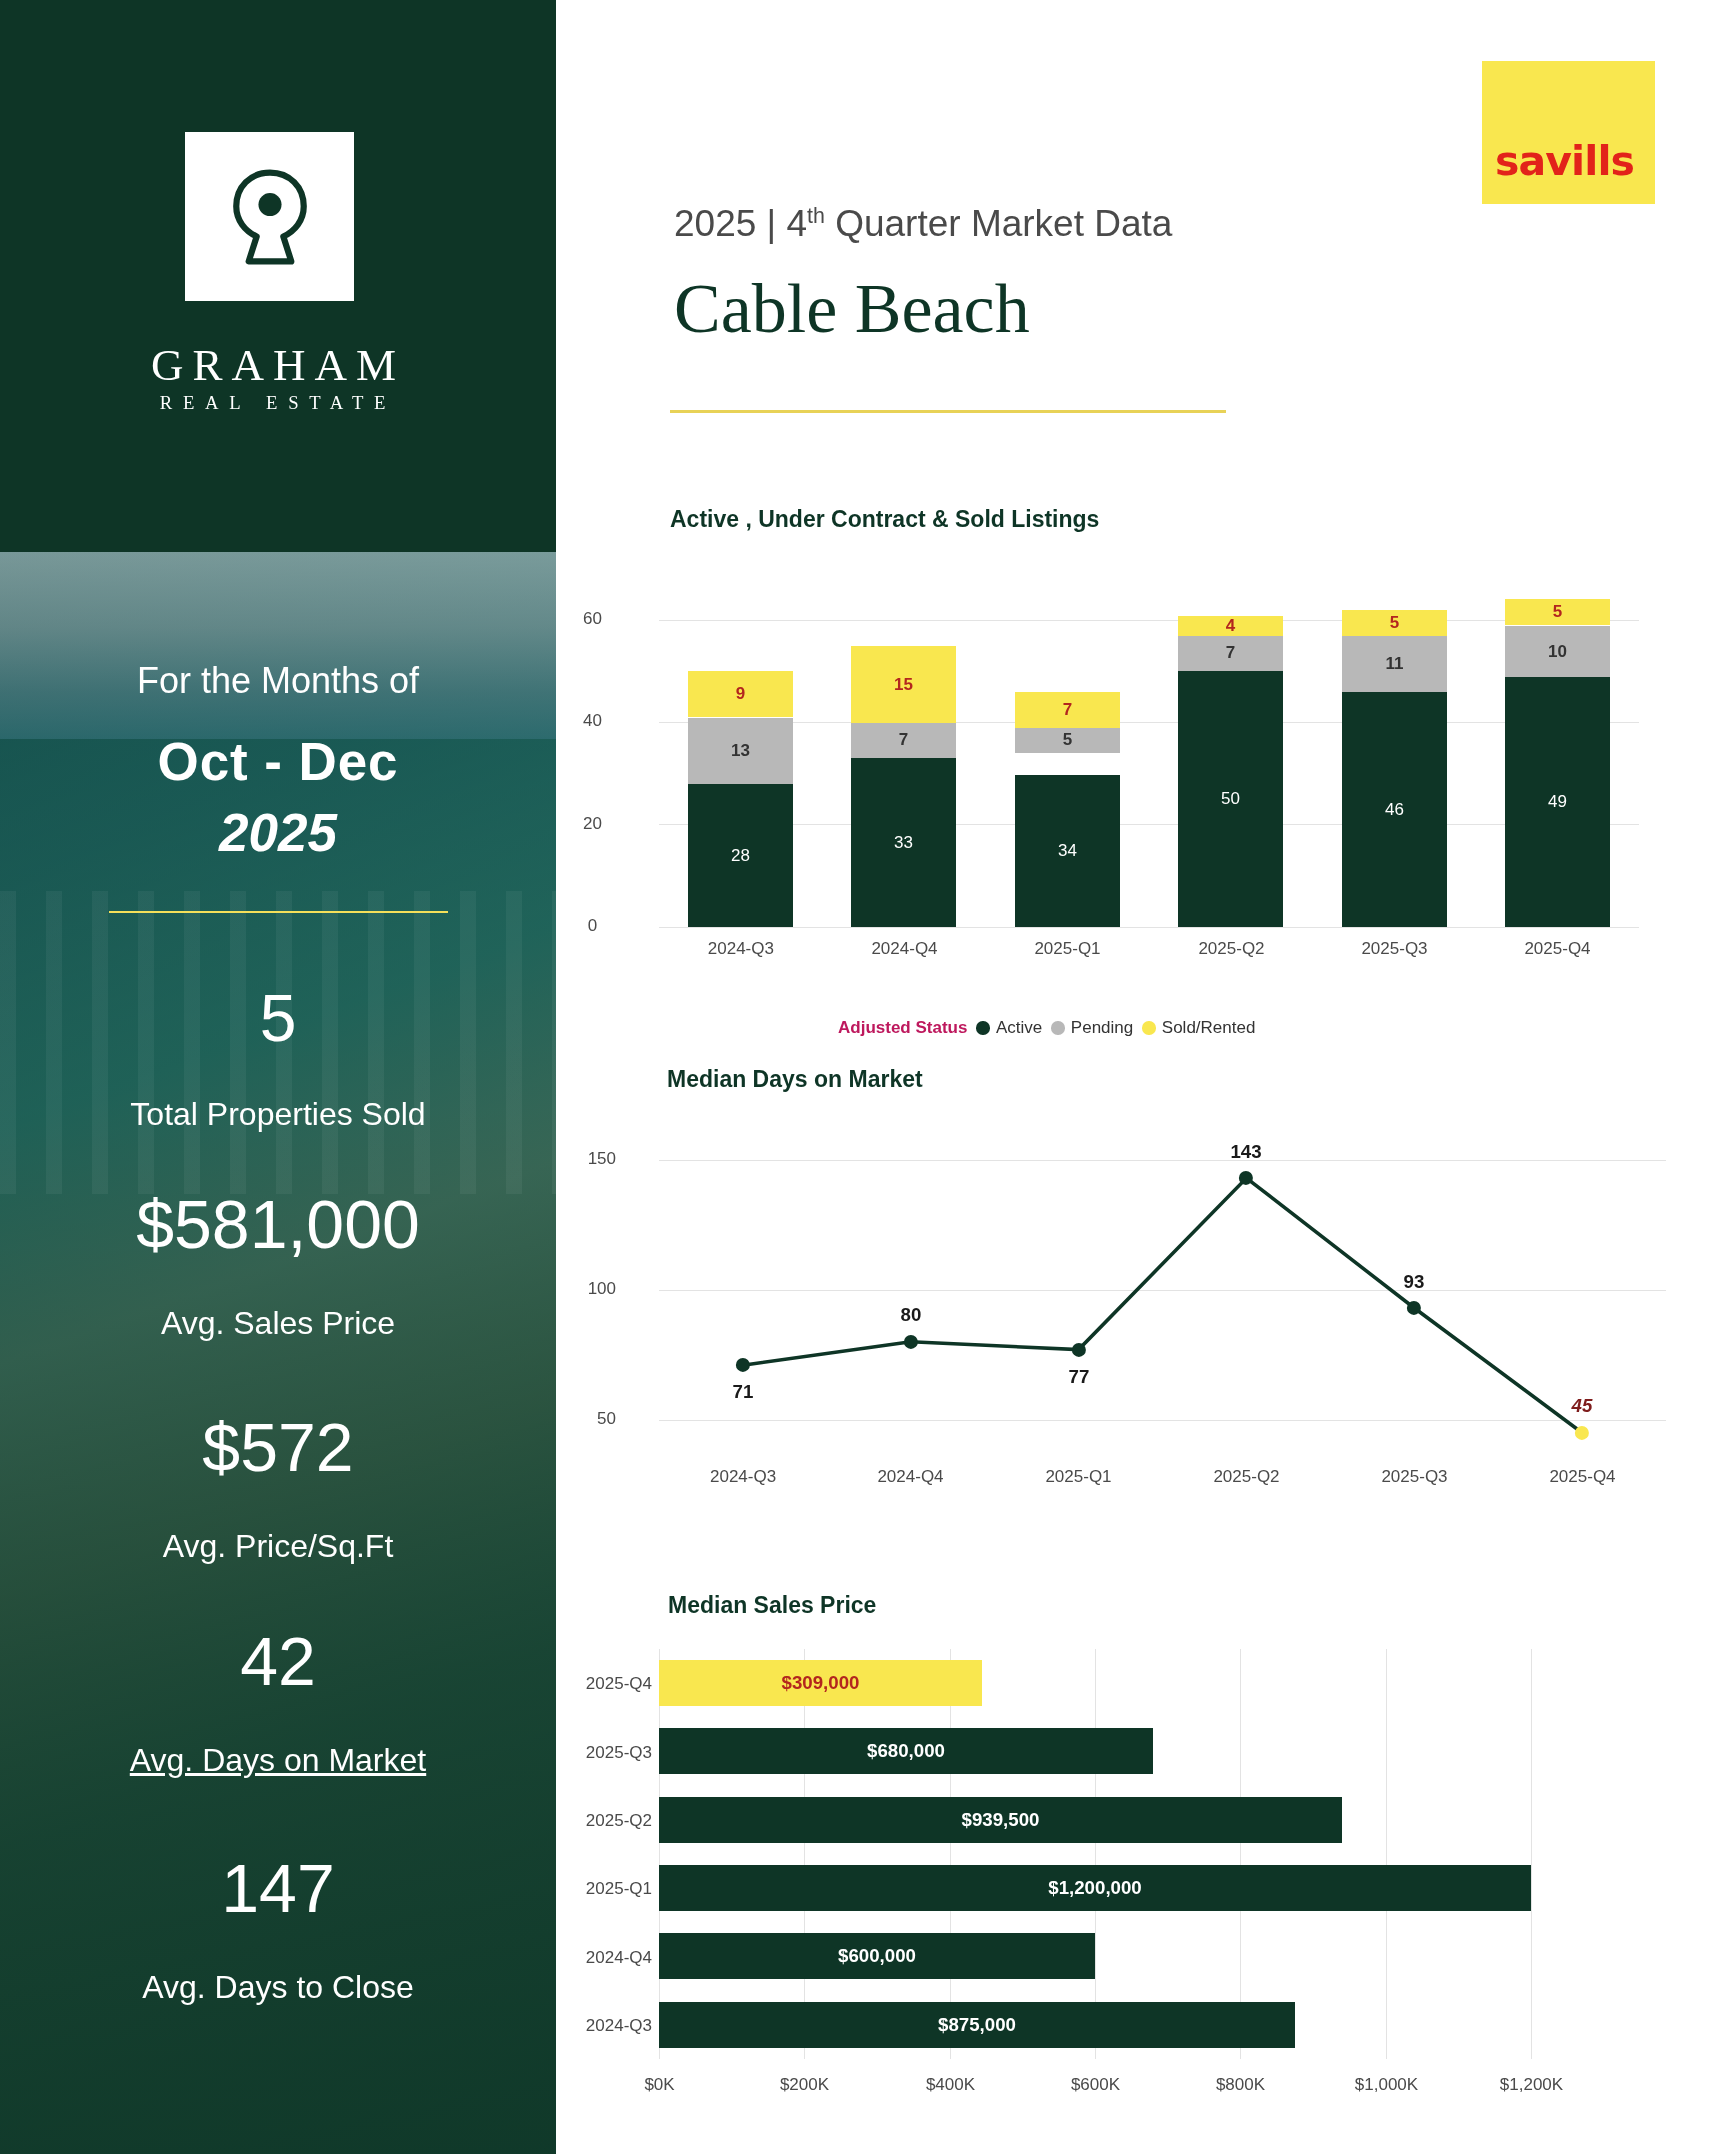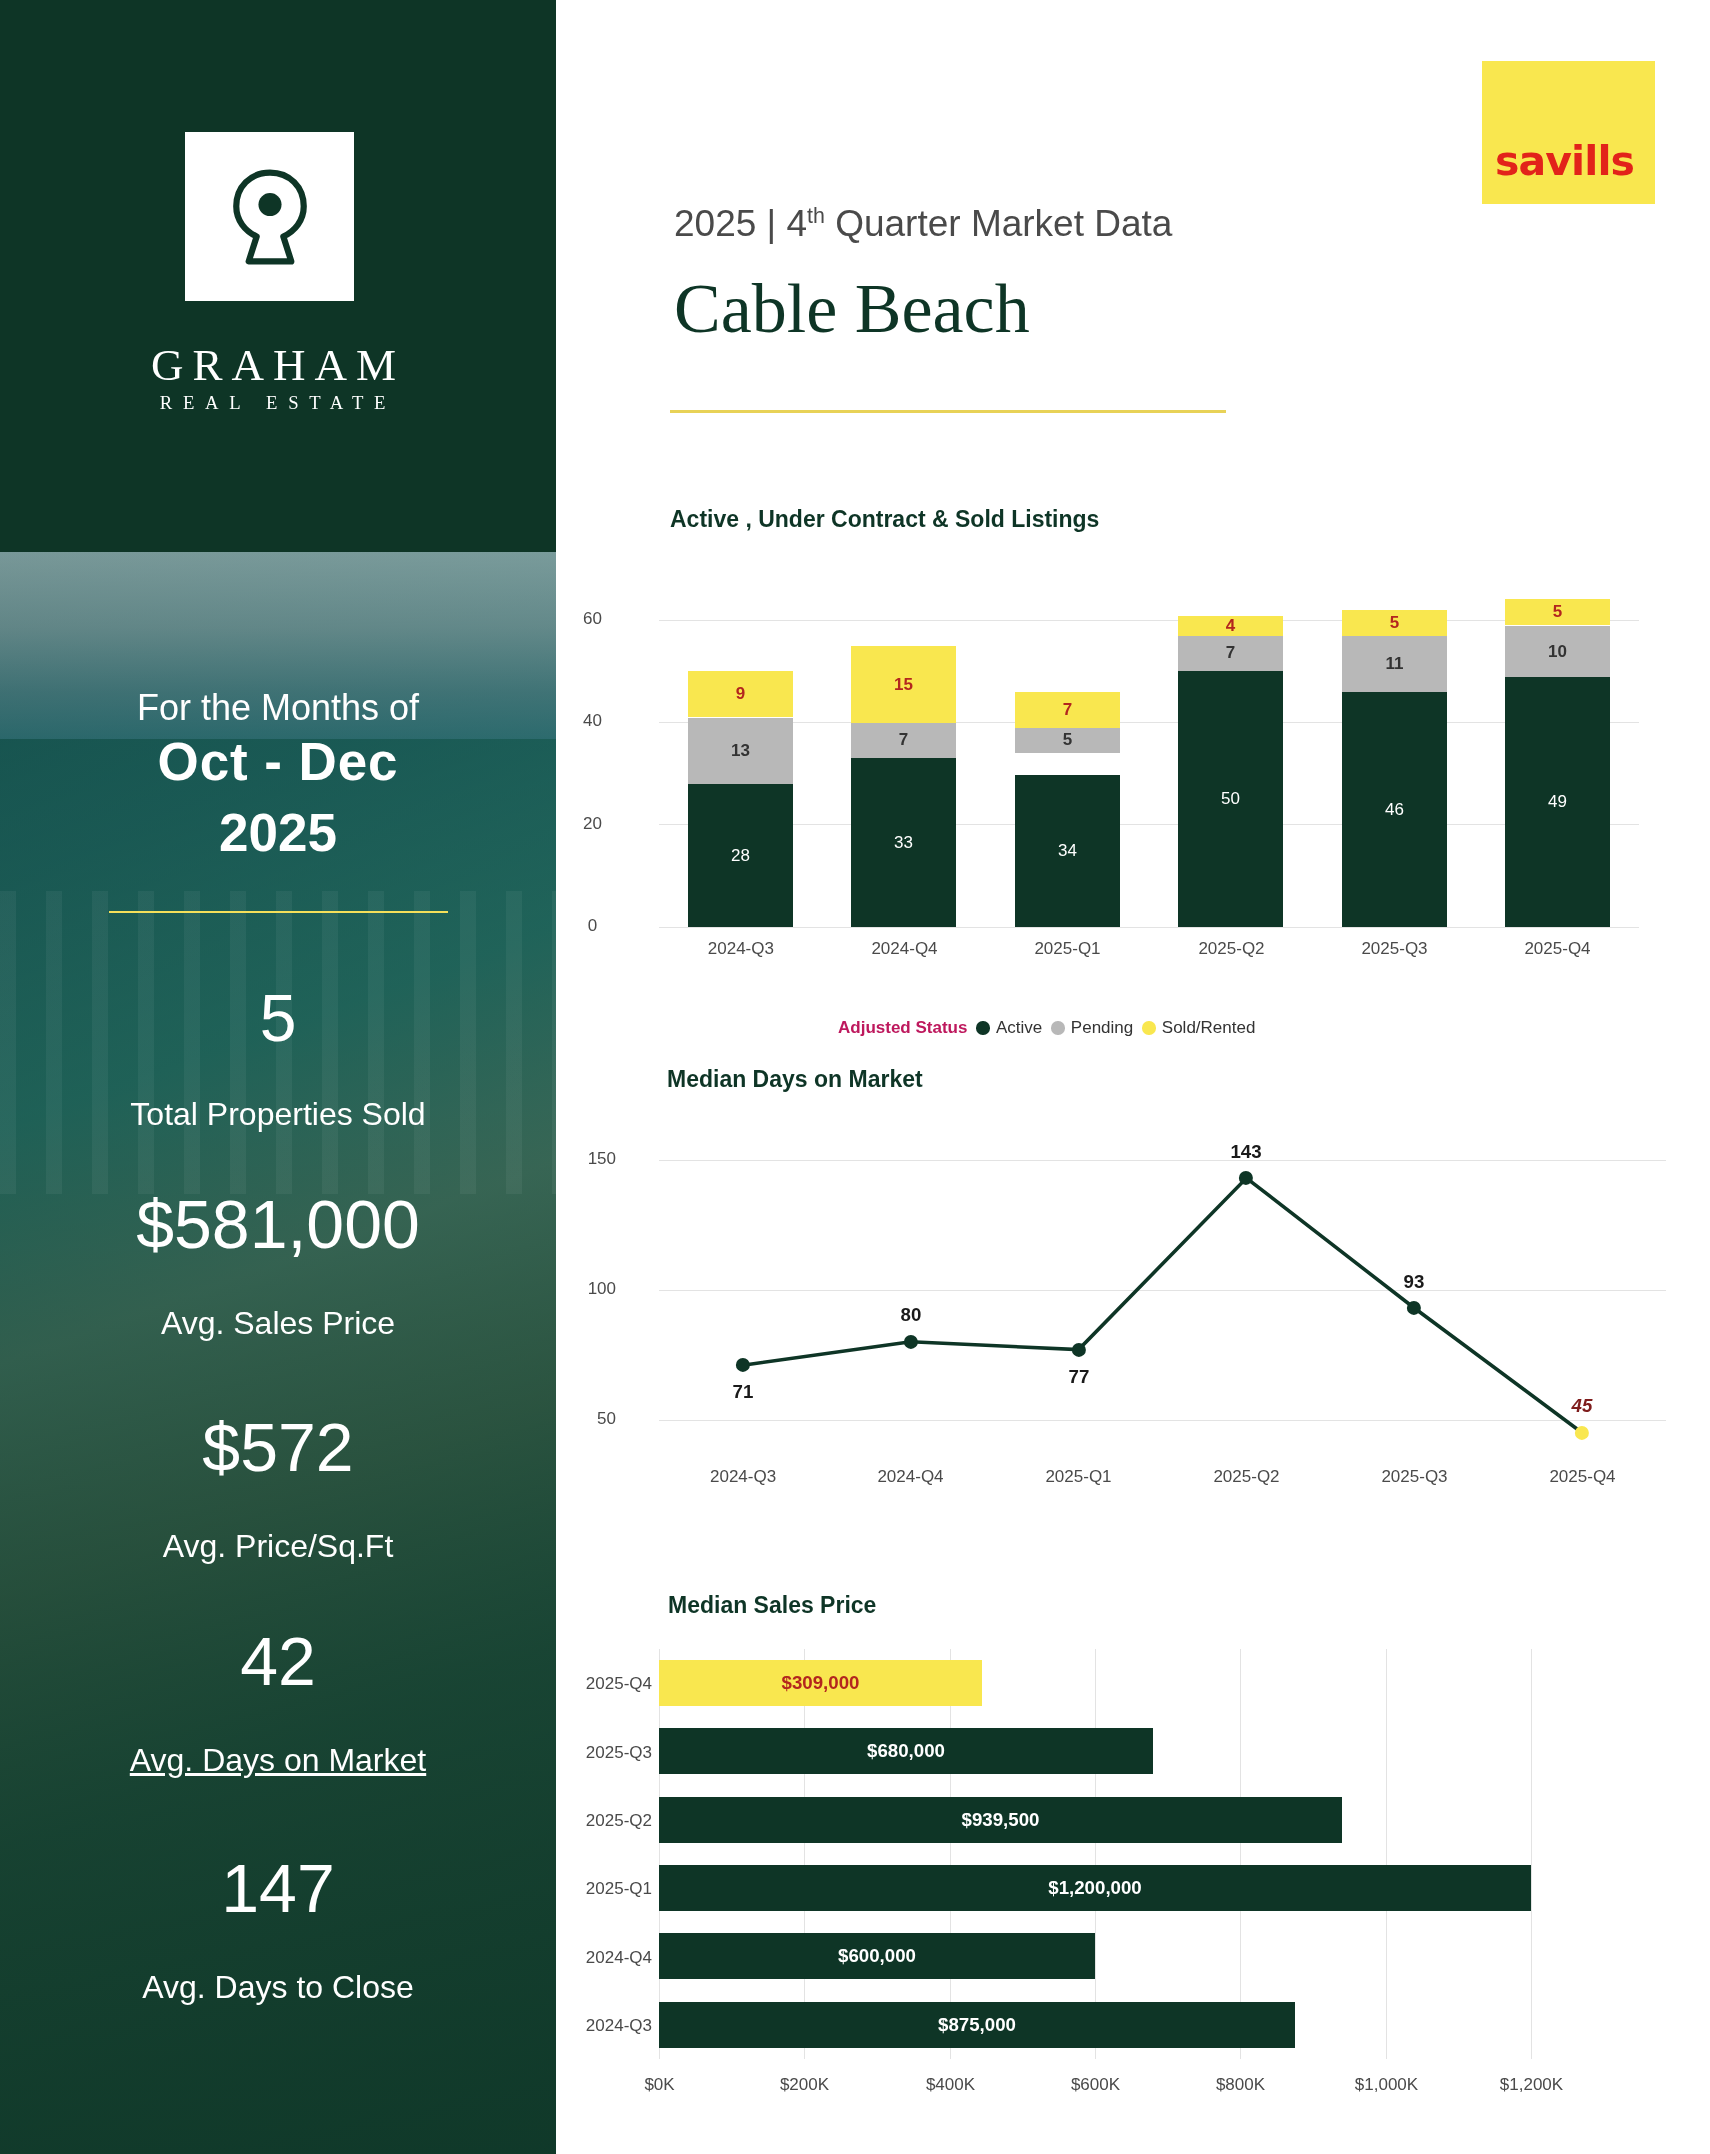--- a/index.html
+++ b/index.html
@@ -55,23 +55,23 @@
     font-size: 45px; letter-spacing: 9px; font-weight: 400;
   }
   .brand-sub {
     position: absolute; top: 392px; left: 0; width: 556px;
     text-align: center; color: #ffffff;
     font-family: "Liberation Serif", serif;
     font-size: 18.7px; letter-spacing: 10.7px;
   }
 
   .side-text { position: absolute; left: 0; width: 556px; text-align: center; color: #ffffff; }
-  .t-months { top: 687px; font-size: 36px; font-weight: 300; }
+  .t-months { top: 660px; font-size: 36px; font-weight: 300; }
   .t-range  { top: 731px; font-size: 53px; font-weight: 700; letter-spacing: 0.9px; }
-  .t-year   { top: 802px; font-size: 53px; font-weight: 700; }
+  .t-year   { top: 802px; font-size: 53px; font-weight: 700; font-style: italic; }
   .divider-y {
     position: absolute; left: 109px; top: 911px; width: 339px; height: 1.8px;
     background: #f5e05a;
   }
   .stat-val { font-weight: 300; }
   .v1 { top: 980px; font-size: 66px; }
   .l1 { top: 1096px; font-size: 32px; font-weight: 300; }
   .v2 { top: 1185px; font-size: 68px; }
   .l2 { top: 1305px; font-size: 32px; font-weight: 300; }
   .v3 { top: 1408px; font-size: 68px; }

